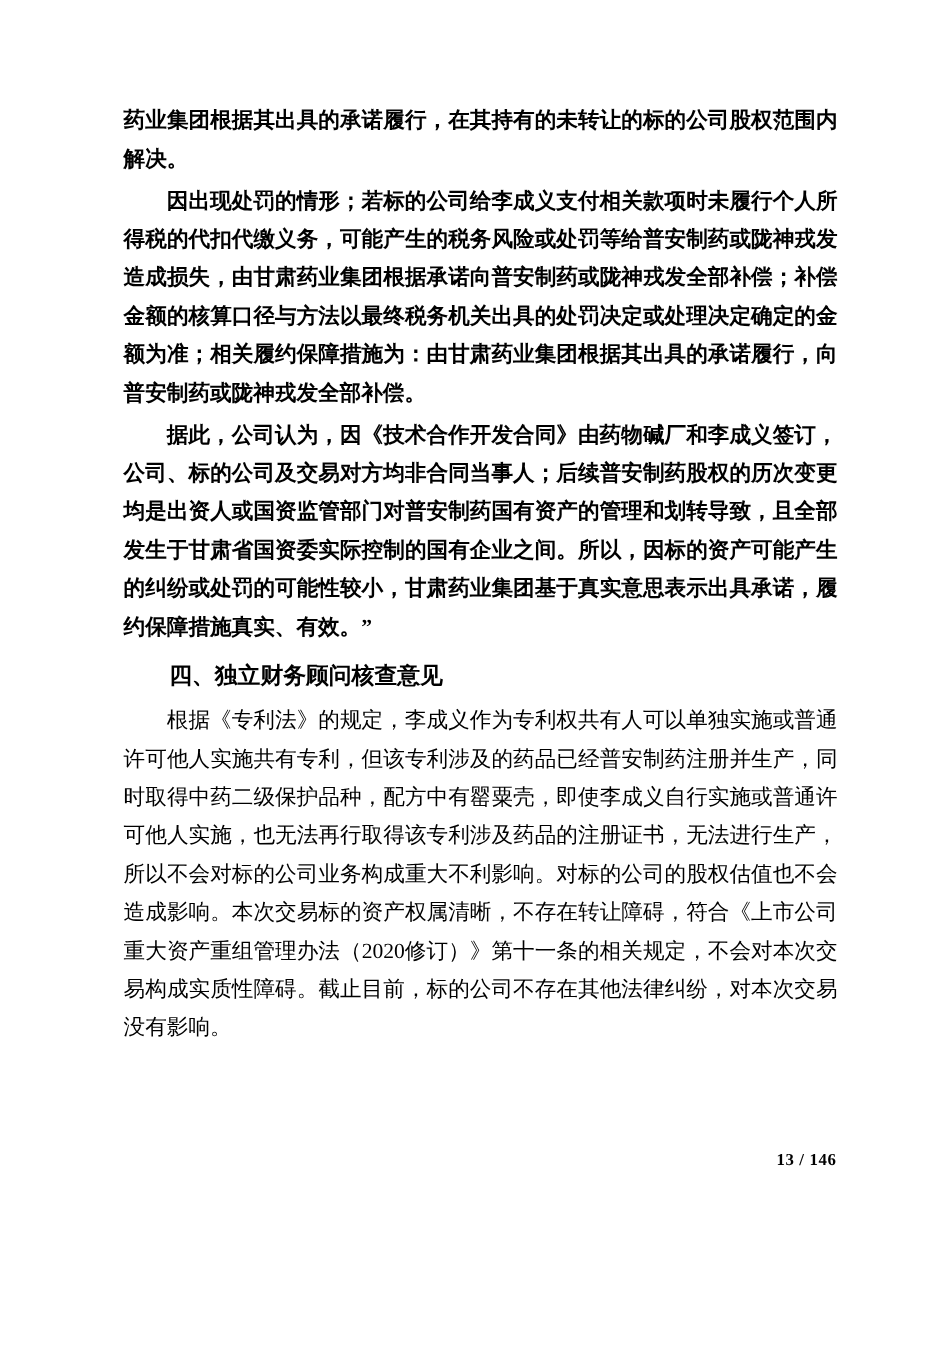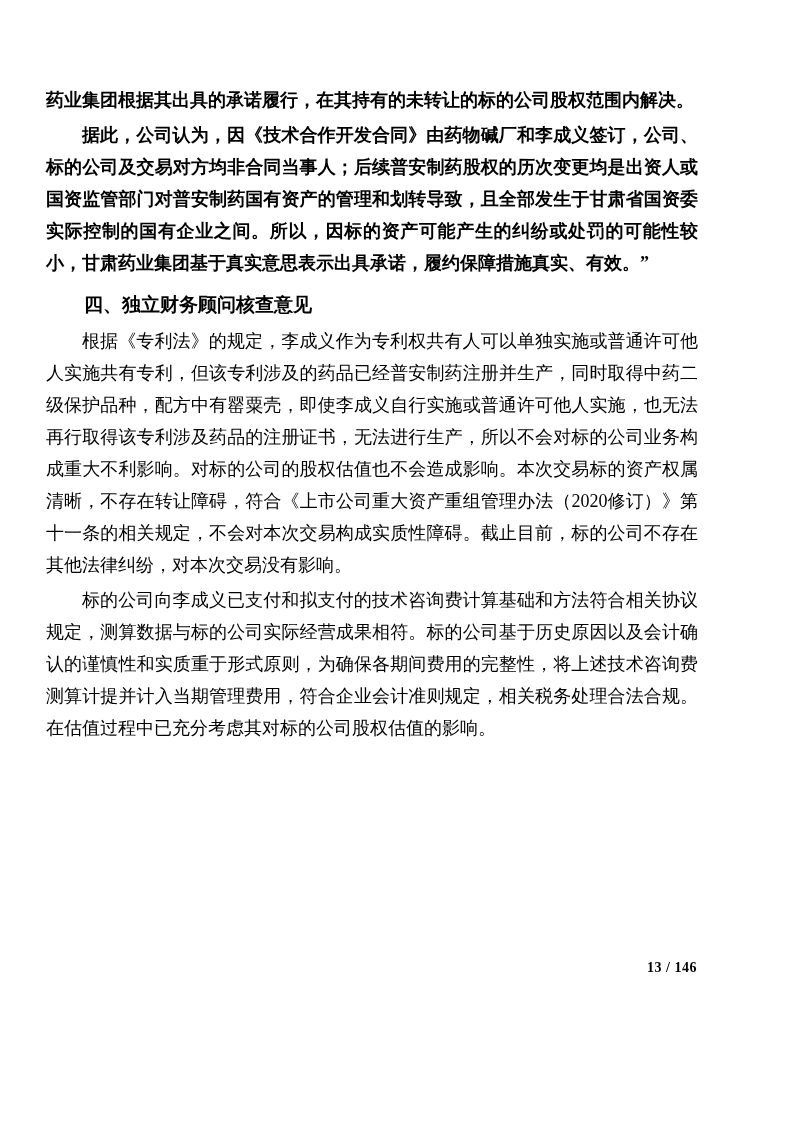--- a/index.html
+++ b/index.html
@@ -6,21 +6,21 @@
     margin: 0;
     padding: 0;
     background: #ffffff;
   }
   .page {
     position: relative;
     width: 793px;
     height: 1122px;
     background: #ffffff;
     box-sizing: border-box;
-    padding: 84px 95px 0 46px;
+    padding: 84px 95px 0 103px;
     overflow: hidden;
     color: #000000;
   }
   .doc-text p {
     margin: 0 0 3px 0;
     font-size: 18px;
     line-height: 32px;
     text-align: justify;
     text-justify: inter-ideograph;
     word-break: break-all;
@@ -54,19 +54,19 @@
     font-weight: bold;
     letter-spacing: 0.5px;
   }
 </style>
 </head>
 <body>
 
 <div class="page">
   <div class="doc-text">
     <p class="kai">药业集团根据其出具的承诺履行，在其持有的未转让的标的公司股权范围内解决。</p>
+    <p class="kai indent">因出现处罚的情形；若标的公司给李成义支付相关款项时未履行个人所得税的代扣代缴义务，可能产生的税务风险或处罚等给普安制药或陇神戎发造成损失，由甘肃药业集团根据承诺向普安制药或陇神戎发全部补偿；补偿金额的核算口径与方法以最终税务机关出具的处罚决定或处理决定确定的金额为准；相关履约保障措施为：由甘肃药业集团根据其出具的承诺履行，向普安制药或陇神戎发全部补偿。</p>
     <p class="kai indent">据此，公司认为，因《技术合作开发合同》由药物碱厂和李成义签订，公司、标的公司及交易对方均非合同当事人；后续普安制药股权的历次变更均是出资人或国资监管部门对普安制药国有资产的管理和划转导致，且全部发生于甘肃省国资委实际控制的国有企业之间。所以，因标的资产可能产生的纠纷或处罚的可能性较小，甘肃药业集团基于真实意思表示出具承诺，履约保障措施真实、有效。”</p>
     <h2 class="section-heading">四、独立财务顾问核查意见</h2>
     <p class="song">根据《专利法》的规定，李成义作为专利权共有人可以单独实施或普通许可他人实施共有专利，但该专利涉及的药品已经普安制药注册并生产，同时取得中药二级保护品种，配方中有罂粟壳，即使李成义自行实施或普通许可他人实施，也无法再行取得该专利涉及药品的注册证书，无法进行生产，所以不会对标的公司业务构成重大不利影响。对标的公司的股权估值也不会造成影响。本次交易标的资产权属清晰，不存在转让障碍，符合《上市公司重大资产重组管理办法（2020修订）》第十一条的相关规定，不会对本次交易构成实质性障碍。截止目前，标的公司不存在其他法律纠纷，对本次交易没有影响。</p>
-    <p class="song">标的公司向李成义已支付和拟支付的技术咨询费计算基础和方法符合相关协议规定，测算数据与标的公司实际经营成果相符。标的公司基于历史原因以及会计确认的谨慎性和实质重于形式原则，为确保各期间费用的完整性，将上述技术咨询费测算计提并计入当期管理费用，符合企业会计准则规定，相关税务处理合法合规。在估值过程中已充分考虑其对标的公司股权估值的影响。</p>
   </div>
   <div class="page-number">13 / 146</div>
 </div>
 
 </body></html>

